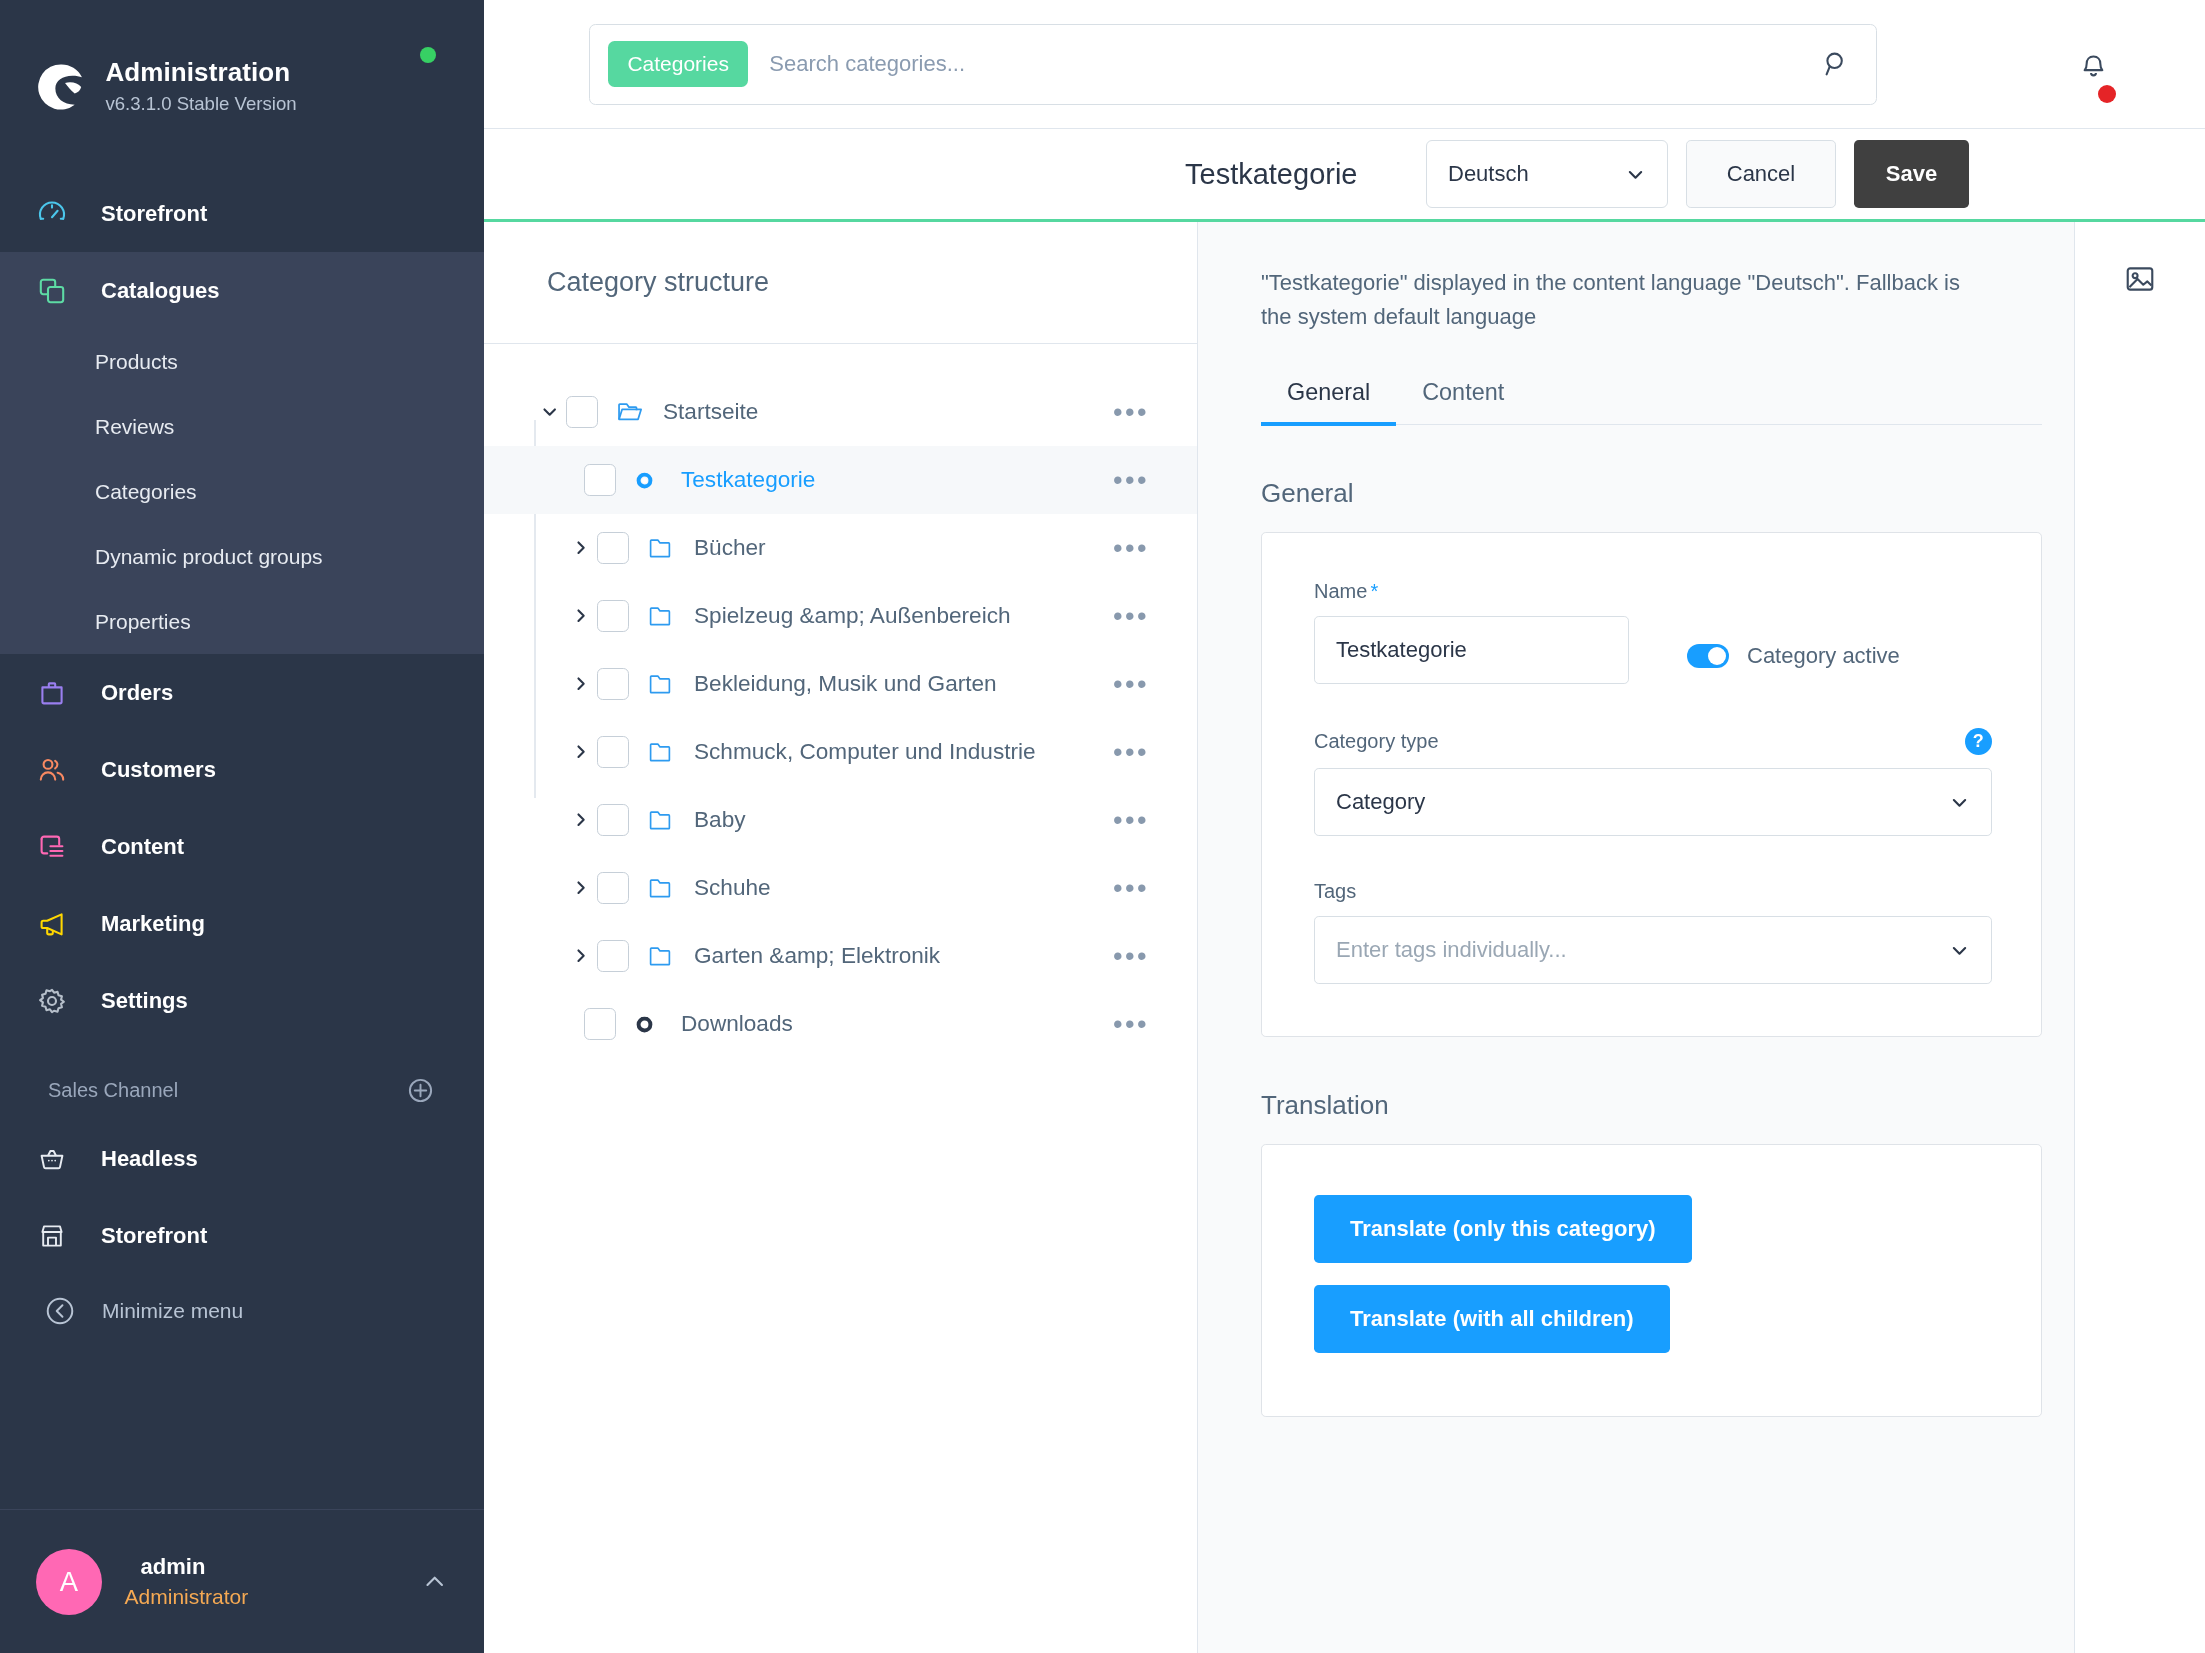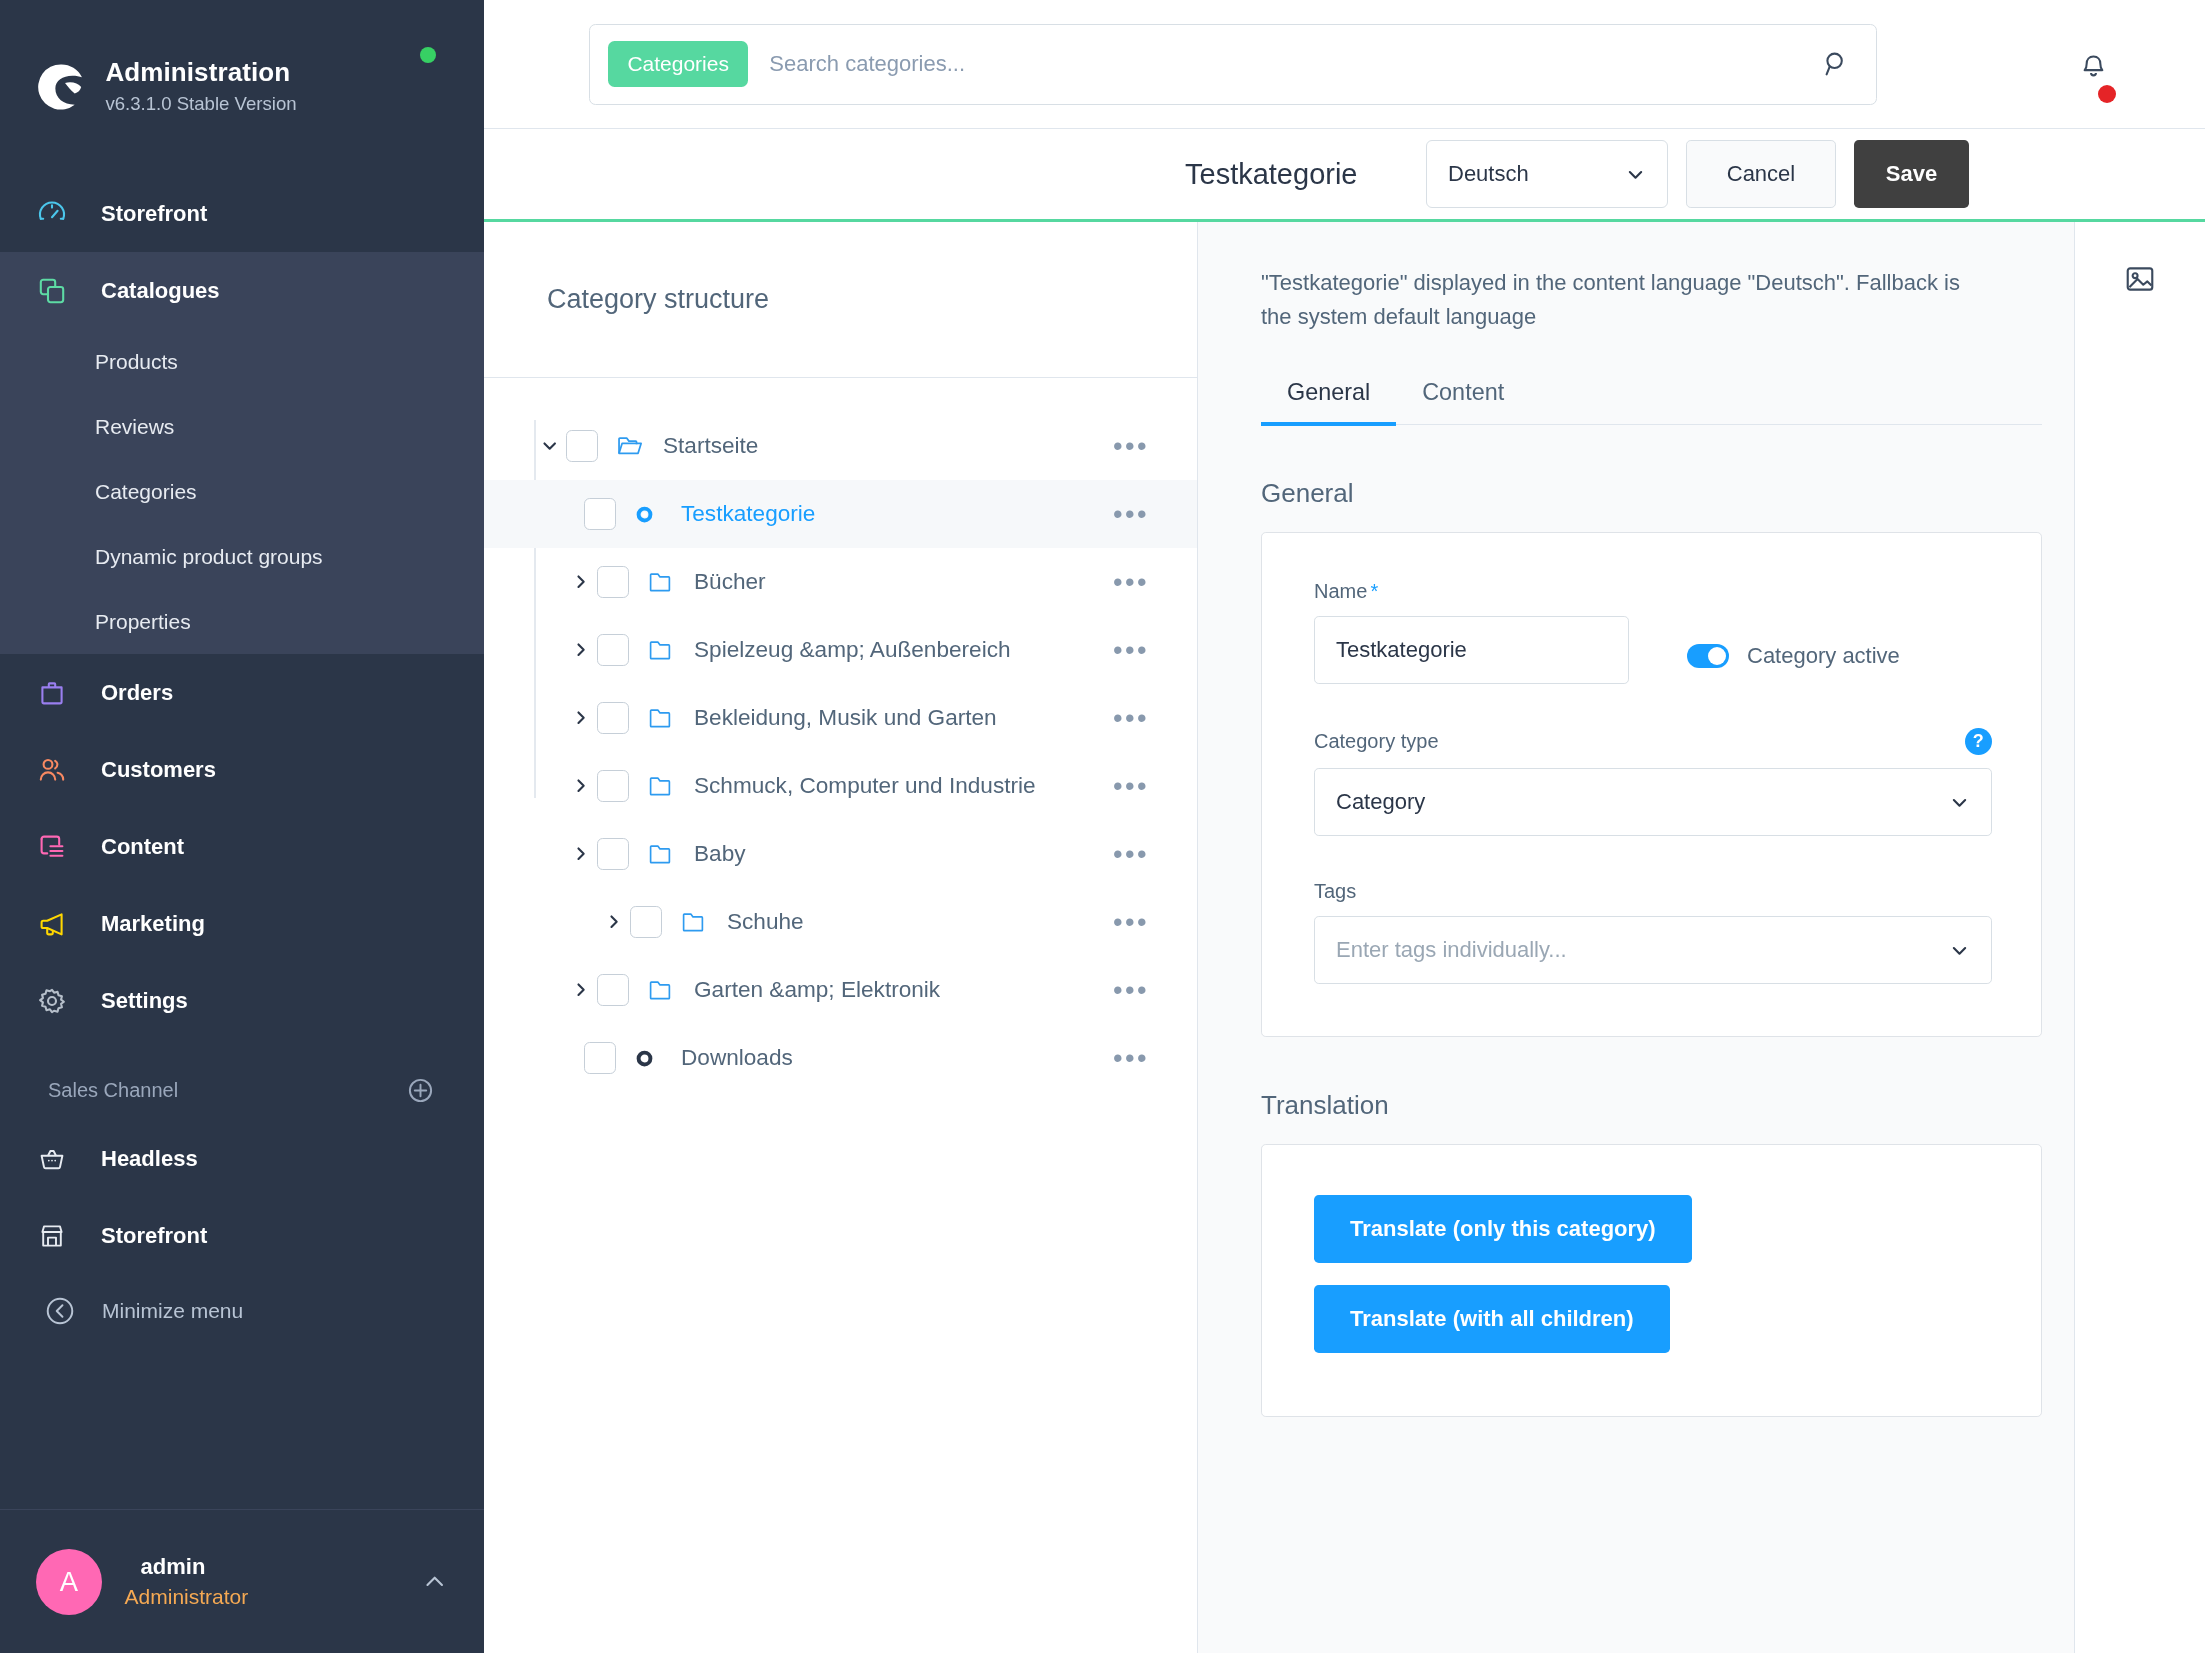--- a/index.html
+++ b/index.html
@@ -100,21 +100,21 @@
   }
   .btn { border-radius:4.8px; font-size:22px; font-weight:700; cursor:pointer; border:0.8px solid transparent;
          display:flex; align-items:center; justify-content:center; }
   .btn-cancel { width: 150px; height: 68px; background:#f9fafb; border-color:#d8dfe5; color:#2b3648; font-weight:400; }
   .btn-save { width: 115px; height: 68px; background:#404040; color:#fff; font-weight:700; }
 
   .content-row { flex: 1 1 auto; display:flex; min-height:0; }
 
   
   .tree-col { width: 714px; flex:0 0 714px; background:#fff; border-right:0.8px solid #e0e6ed; display:flex; flex-direction:column;}
-  .tree-head { height: 156px; display:flex; align-items:center; padding-left: 63px; border-bottom:0.8px solid #e0e6ed; }
+  .tree-head { height: 122px; display:flex; align-items:center; padding-left: 63px; border-bottom:0.8px solid #e0e6ed; }
   .tree-head-title { font-size: 27px; color:#52667a; font-weight:400; }
   .tree-body { padding: 34px 0 0 0; }
   .tree-row { display:flex; align-items:center; height: 68px; padding-right: 48px; position:relative; }
   .tree-row.selected { background:#f6f8fa; }
   .caret { width: 32px; flex:0 0 32px; display:flex; align-items:center; justify-content:center; cursor:pointer;}
   .cbox { width: 32px; height: 32px; flex:0 0 32px; border:0.8px solid #c6cfd8; border-radius:5.7px; background:#fff; margin-right: 18px; cursor:pointer;}
   .folder-ico { width: 31px; flex:0 0 31px; margin-right: 16px; display:flex; align-items:center;}
   .tree-label { font-size: 22.6px; color:#52667a; white-space:nowrap; }
   .tree-row.selected .tree-label { color:#189eff; }
   .dots { margin-left:auto; font-size: 27.4px; color:#8899ad; letter-spacing: 2.4px; cursor:pointer; line-height:1;}
@@ -488,21 +488,21 @@
             <span class="cbox"></span>
             <span class="folder-ico">
               <svg viewBox="0 0 36 36" width="26" height="26" fill="none" stroke="#2e9bf0" stroke-width="2.3" stroke-linejoin="round">
                   <path d="M5 29 V8 a1 1 0 0 1 1-1 h9 l3 4 h12 a1 1 0 0 1 1 1 v17 a1 1 0 0 1-1 1 H6 a1 1 0 0 1-1-1Z"></path>
                 </svg>
             </span>
             <span class="tree-label">Baby</span>
             <span class="dots">•••</span>
           </div>
 
-          <div class="tree-row" style="padding-left:114px;">
+          <div class="tree-row" style="padding-left:81px;">
             <span class="caret">
               <svg viewBox="0 0 26 26" width="19.4" height="19.4" fill="none" stroke="#2b3648" stroke-width="2.8" stroke-linecap="round" stroke-linejoin="round">
                   <path d="M10 6 L17 13 L10 20"></path>
                 </svg>
             </span>
             <span class="cbox"></span>
             <span class="folder-ico">
               <svg viewBox="0 0 36 36" width="26" height="26" fill="none" stroke="#2e9bf0" stroke-width="2.3" stroke-linejoin="round">
                   <path d="M5 29 V8 a1 1 0 0 1 1-1 h9 l3 4 h12 a1 1 0 0 1 1 1 v17 a1 1 0 0 1-1 1 H6 a1 1 0 0 1-1-1Z"></path>
                 </svg>

